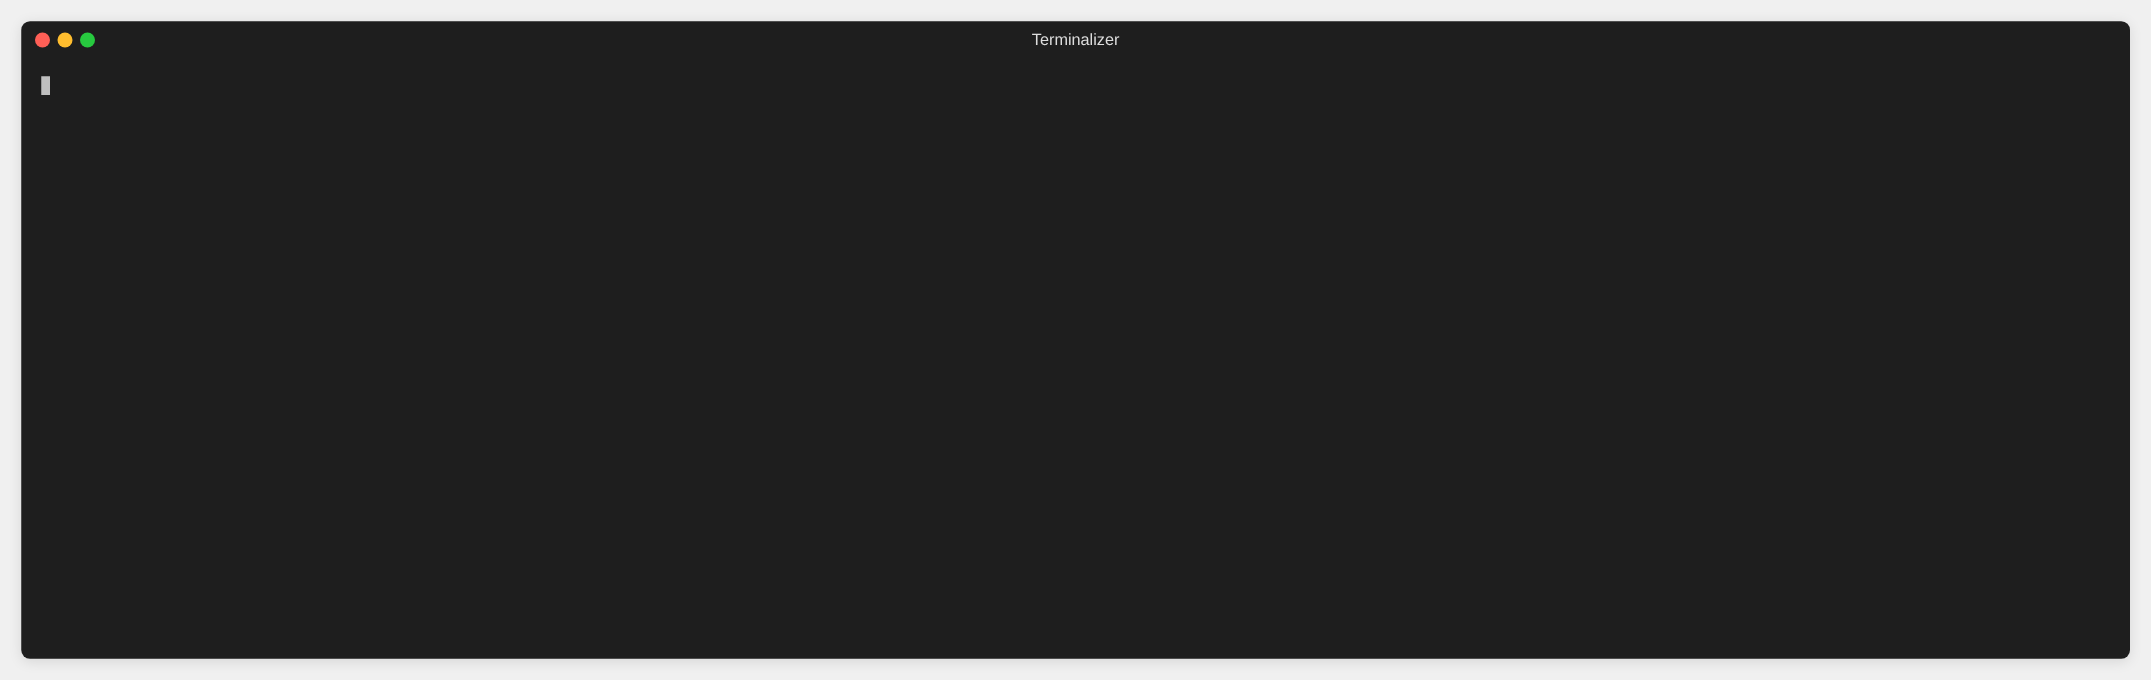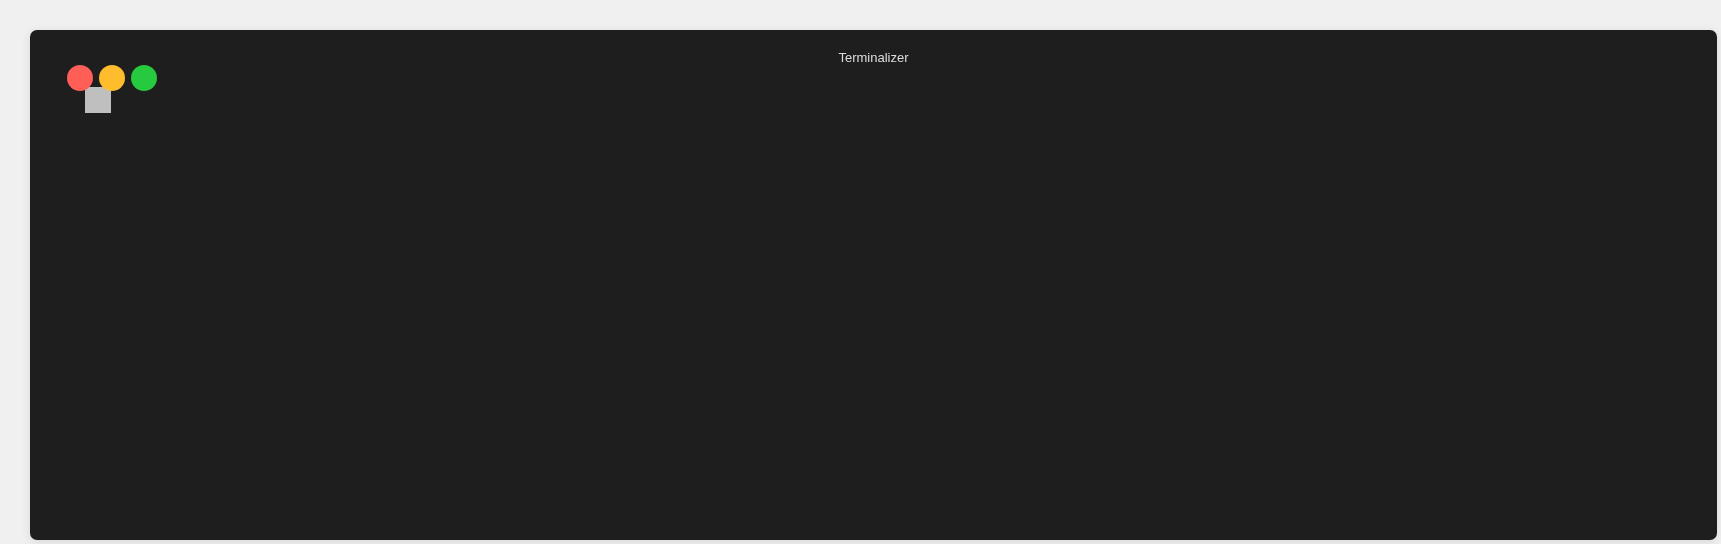--- a/index.html
+++ b/index.html
@@ -1,17 +1,17 @@
 <!DOCTYPE html>
 <html><head>
   <meta charset="utf-8">
   <style>
     * {
       margin: 0;
-      padding: 13px;
+      padding: 0;
       box-sizing: border-box;
     }
     body {
       background: #f0f0f0;
       width: 1721px;
       height: 544px;
       padding: 17px;
       font-family: -apple-system, BlinkMacSystemFont, "Segoe UI", Helvetica, Arial, sans-serif;
     }
     .terminal-window {

